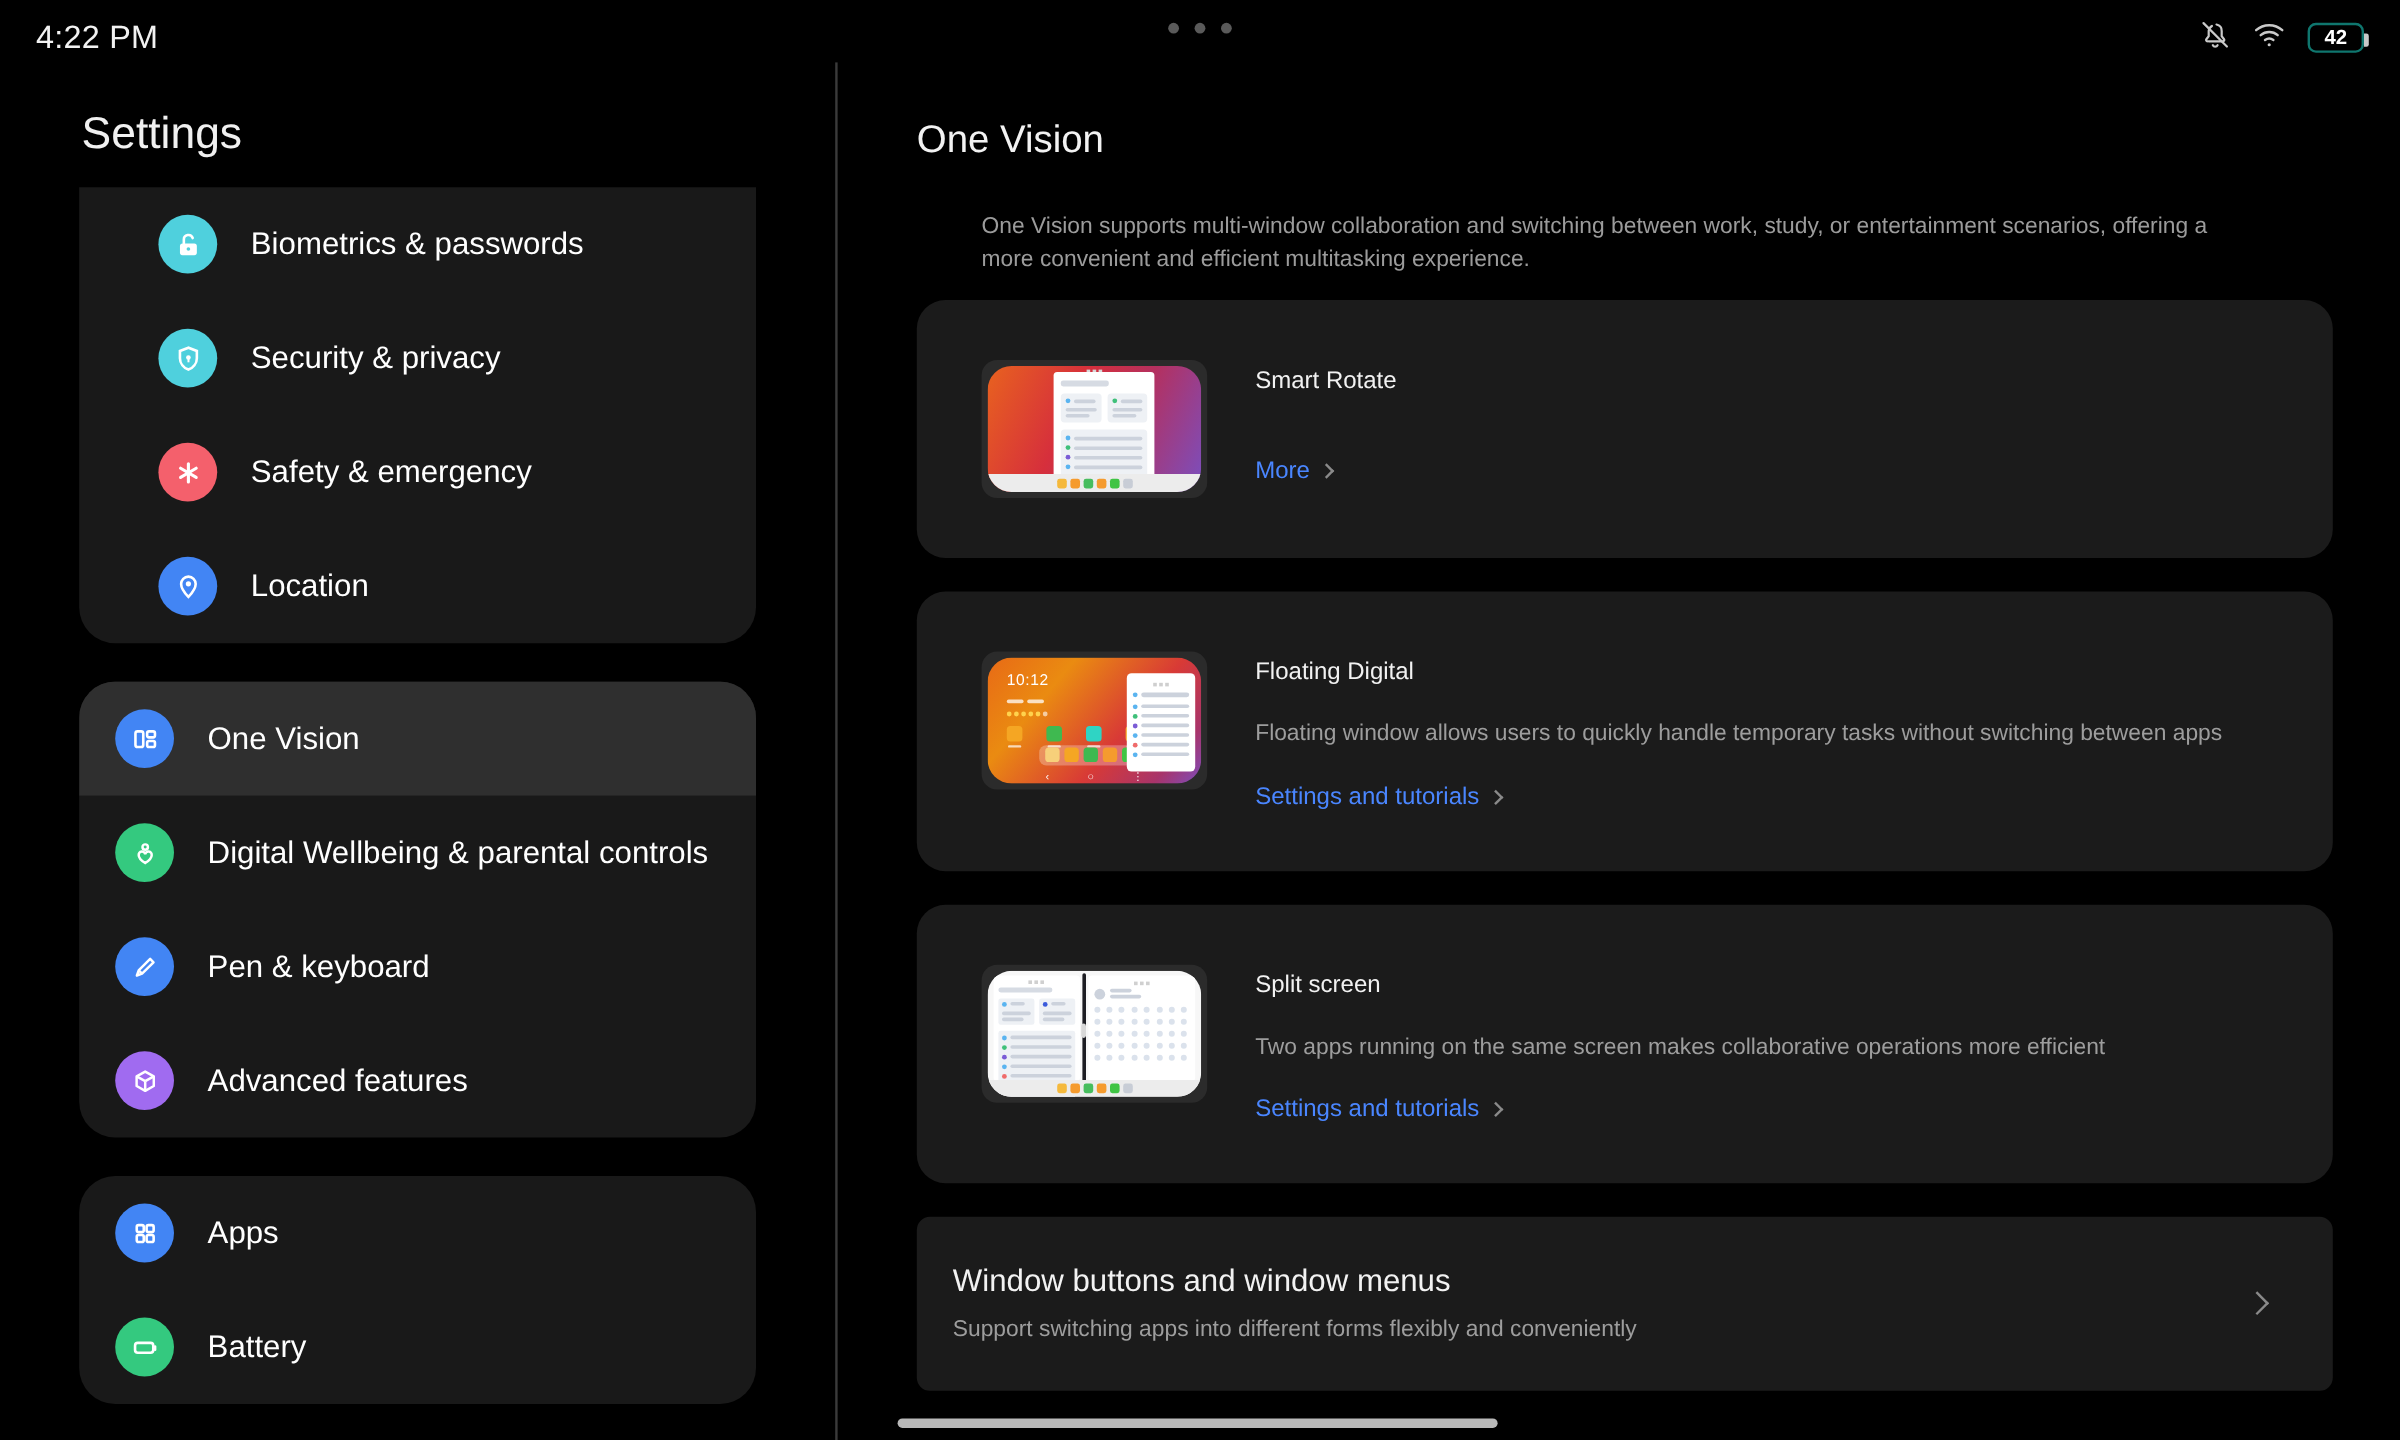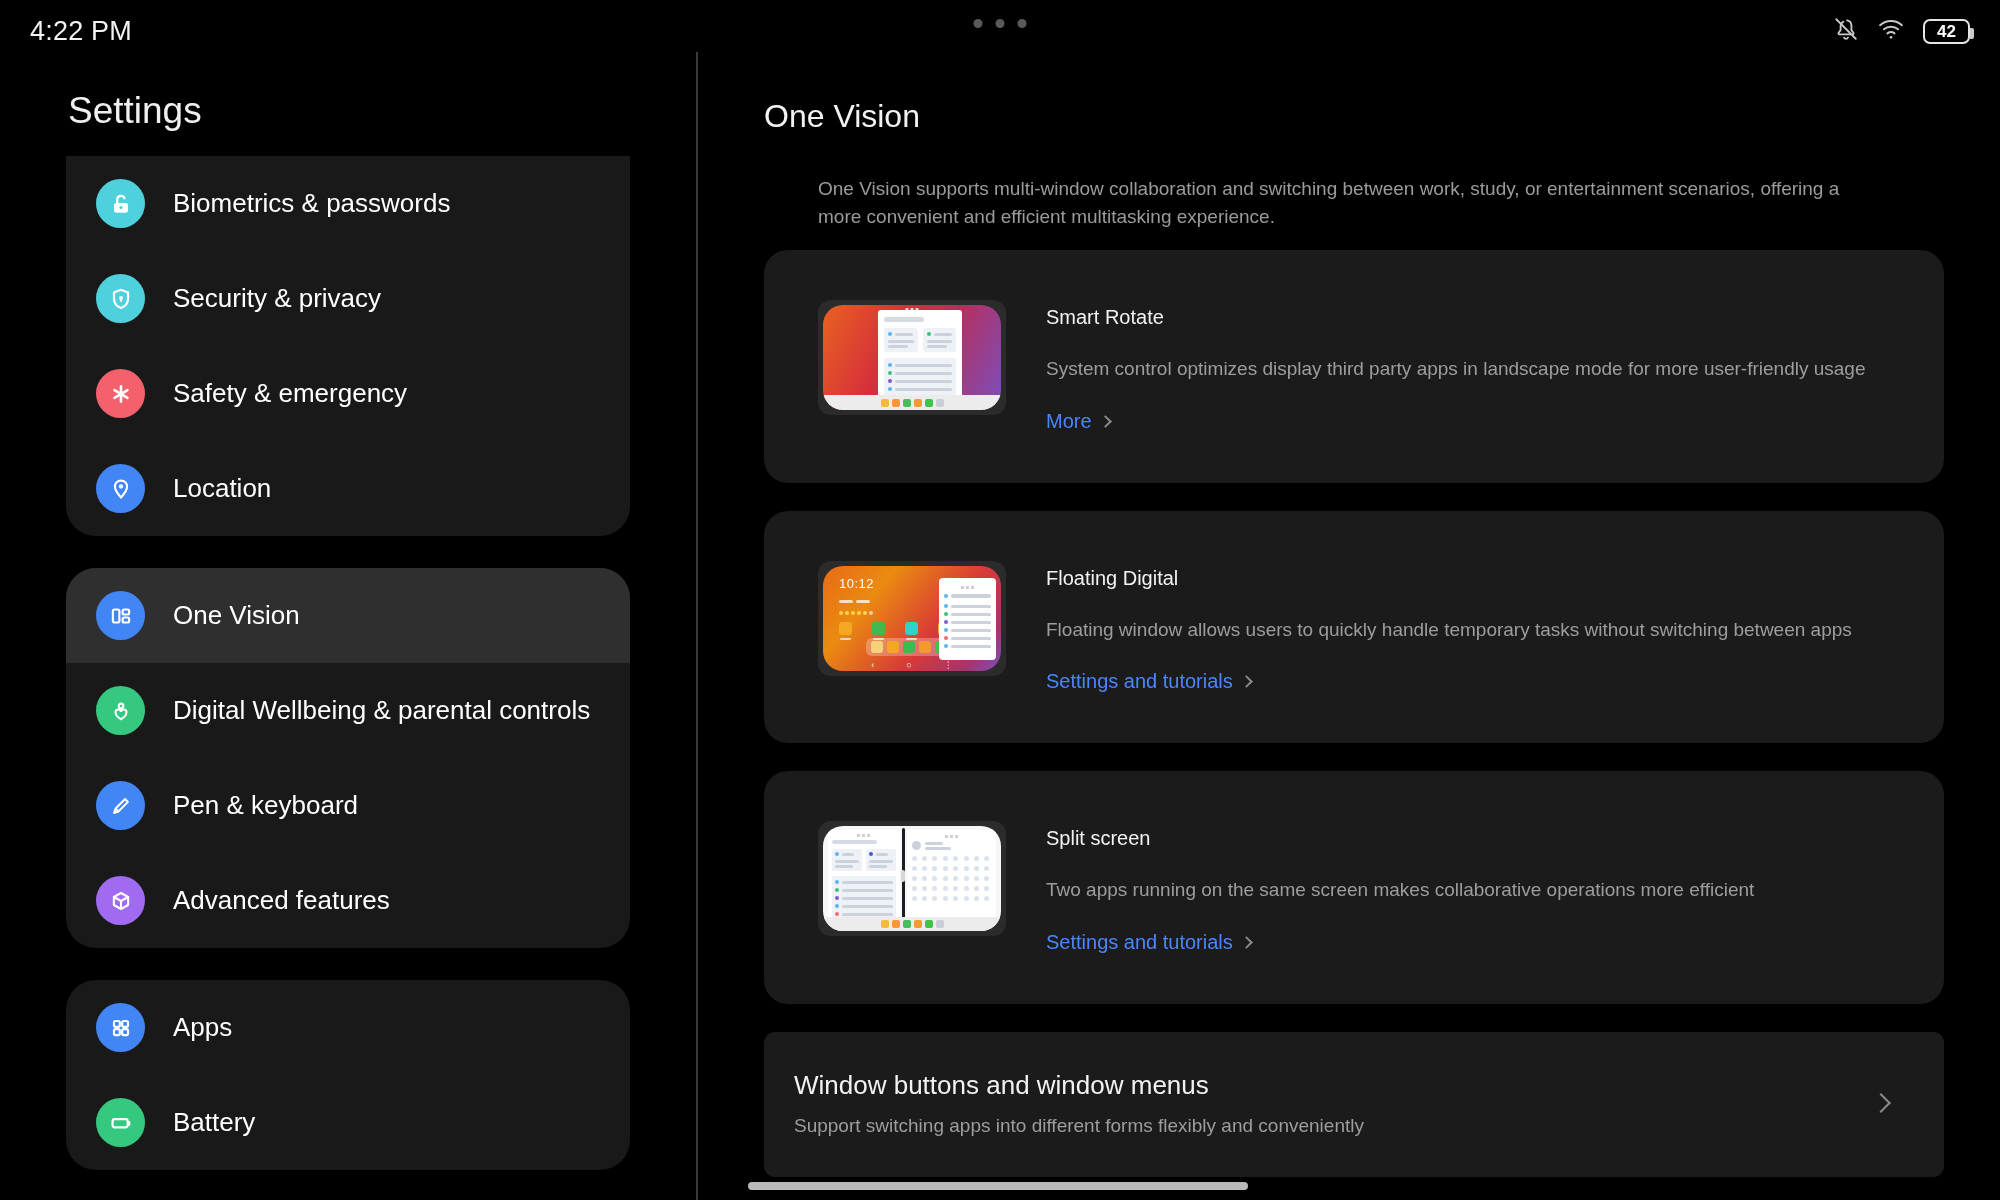--- a/index.html
+++ b/index.html
@@ -15,39 +15,39 @@
     position:absolute; top:0; left:0; width:2000px; height:62px;
     display:flex; align-items:center; justify-content:space-between;
     padding:0 30px; z-index:50;
   }
   .status-time{ color:#f2f2f2; font-size:27px; letter-spacing:.2px; }
   .status-dots{ position:absolute; left:50%; top:19px; transform:translateX(-50%);
     display:flex; gap:13px; }
   .status-dots i{ width:9px; height:9px; border-radius:50%; background:#5a5a5a; display:block; }
   .status-right{ display:flex; align-items:center; gap:18px; }
   .batt{
-    width:47px; height:25px; border:2px solid #e5e5e5; border-radius:7px;
+    width:47px; height:25px; border:2px solid #0f766e; border-radius:7px;
     display:flex; align-items:center; justify-content:center; position:relative;
   }
   .batt::after{ content:""; position:absolute; right:-6px; top:7px; width:4px; height:11px;
     background:#c9c9c9; border-radius:0 2px 2px 0; }
   .batt span{ color:#fff; font-size:17px; font-weight:bold; line-height:1; }
 
   
   .sidebar{
     position:absolute; left:0; top:62px; width:696px; height:1138px;
     padding:0 66px 0 66px; overflow:hidden;
   }
   .sidebar-title{
     color:#f0f0f0; font-size:37px; margin:28px 0 24px 2px; font-weight:400;
   }
   .group{
     background:#191919; border-radius:30px; overflow:hidden; margin-bottom:32px;
   }
-  .group.first{ border-radius:0 0 30px 30px; margin-top:0; }
+  .group.first{ border-radius:0 0 30px 30px; margin-top:0;padding-left:36px; }
   .nav-item{
     display:flex; align-items:center; gap:28px;
     padding:23px 30px; min-height:52px; cursor:pointer;
   }
   .nav-item.selected{ background:#2f2f2f; }
   .nav-icon{
     width:49px; height:49px; border-radius:50%; flex:none;
     display:flex; align-items:center; justify-content:center;
   }
   .nav-icon svg{ display:block; }
@@ -379,21 +379,20 @@
             <i style="background:#f59b2e"></i>
           <i style="background:#47bd5e"></i>
             <i style="background:#f59b2e"></i>
           <i style="background:#3fc444"></i>
             <i style="background:#c8cdd6"></i>
         </div>
       </div>
     </div>
     <div class="card-body">
       <div class="card-title">Smart Rotate</div>
-      <div class="card-desc">System control optimizes display third party apps in landscape mode for more user-friendly usage</div>
       <div class="card-link">
         <span>More</span>
         <span class="chev"></span>
       </div>
     </div>
   </div>
 
   <div class="card">
     <div class="thumb">
       <div class="thumb-inner">

